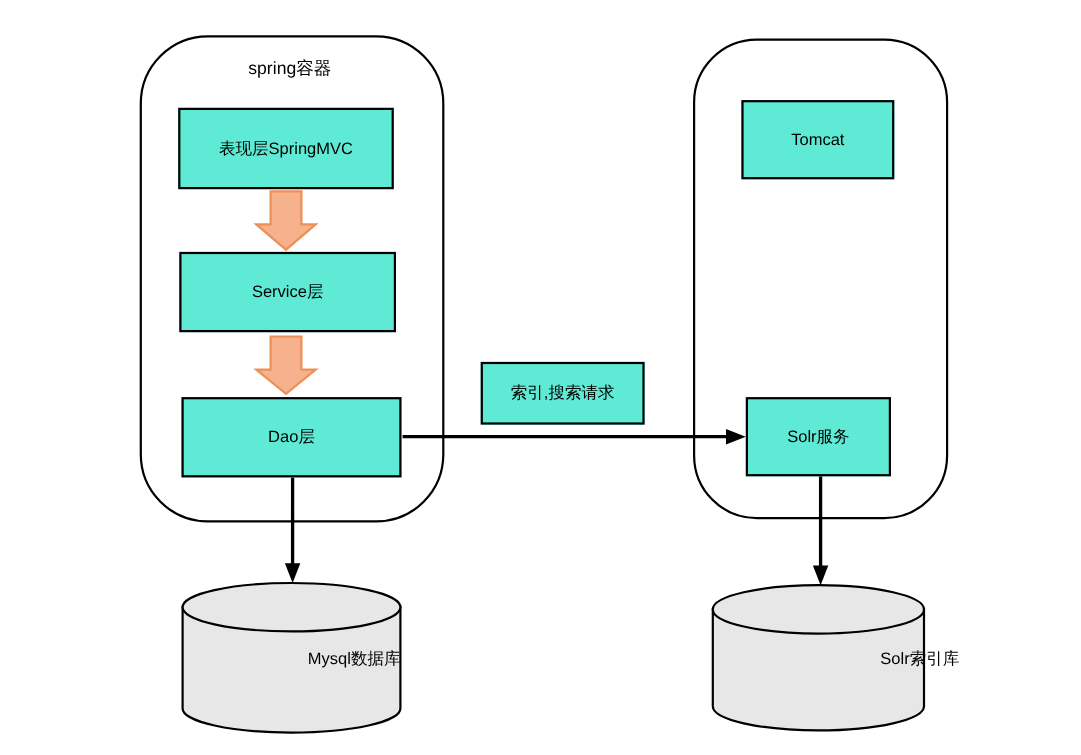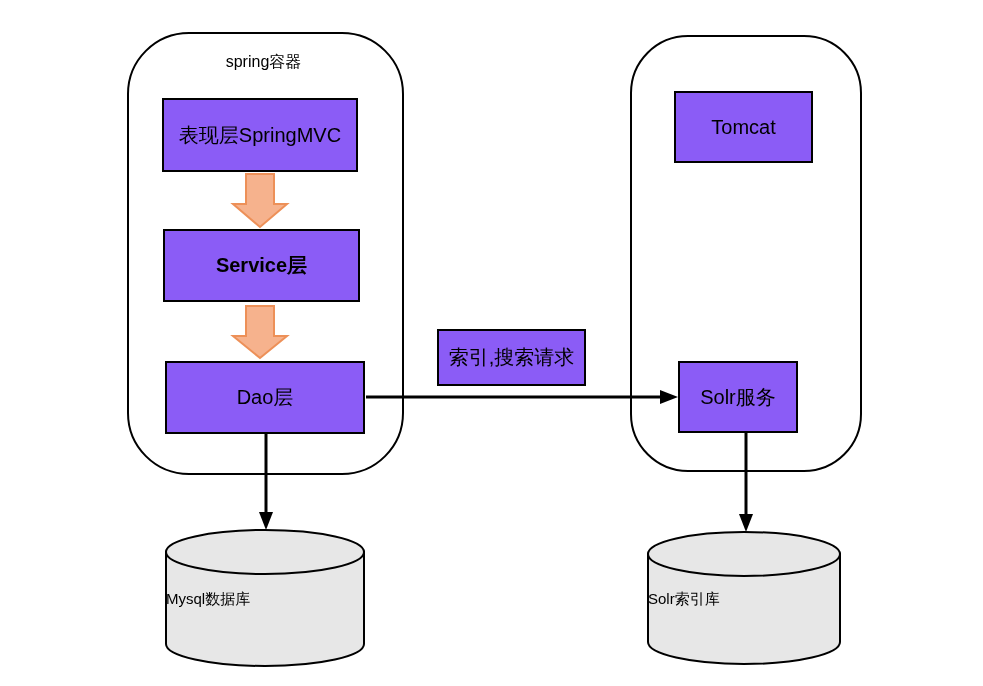--- a/index.html
+++ b/index.html
@@ -25,37 +25,37 @@
     text-align: center;
     font-size: 16px;
   }
   .overlay {
     position: absolute;
     left: 0; top: 0;
     width: 983px; height: 686px;
   }
   .node {
     position: absolute;
-    background: #8b5cf6;
+    background: #5eead4;
     border: 2px solid var(--node-border, #000000);
     display: flex;
     align-items: center;
     justify-content: center;
-    font-size: 20px;
+    font-size: 15px;
     box-sizing: border-box;
   }
   .node.springmvc { left: 162px; top: 98px;  width: 196px; height: 74px; }
-  .node.service   { left: 163px; top: 229px; width: 197px; height: 73px; font-weight: bold; }
+  .node.service   { left: 163px; top: 229px; width: 197px; height: 73px; }
   .node.dao       { left: 165px; top: 361px; width: 200px; height: 73px; }
   .node.tomcat    { left: 674px; top: 91px;  width: 139px; height: 72px; }
-  .node.solr      { left: 678px; top: 361px; width: 120px; height: 72px; }
+  .node.solr      { left: 678px; top: 361px; width: 132px; height: 72px; }
   .edge-label-box { left: 437px; top: 329px; width: 149px; height: 57px; }
   .cyl-label {
     position: absolute;
-    text-align: left;
+    text-align: right;
     font-size: 15px;
   }
   .cyl-label.mysql { left: 166px; top: 590px; width: 198px; }
   .cyl-label.solr  { left: 648px; top: 590px; width: 224px; }
   .block-arrow {
     fill: var(--block-arrow-fill, #f6b28d);
     stroke: var(--block-arrow-stroke, #ed9058);
     stroke-width: 2;
     stroke-linejoin: miter;
   }

